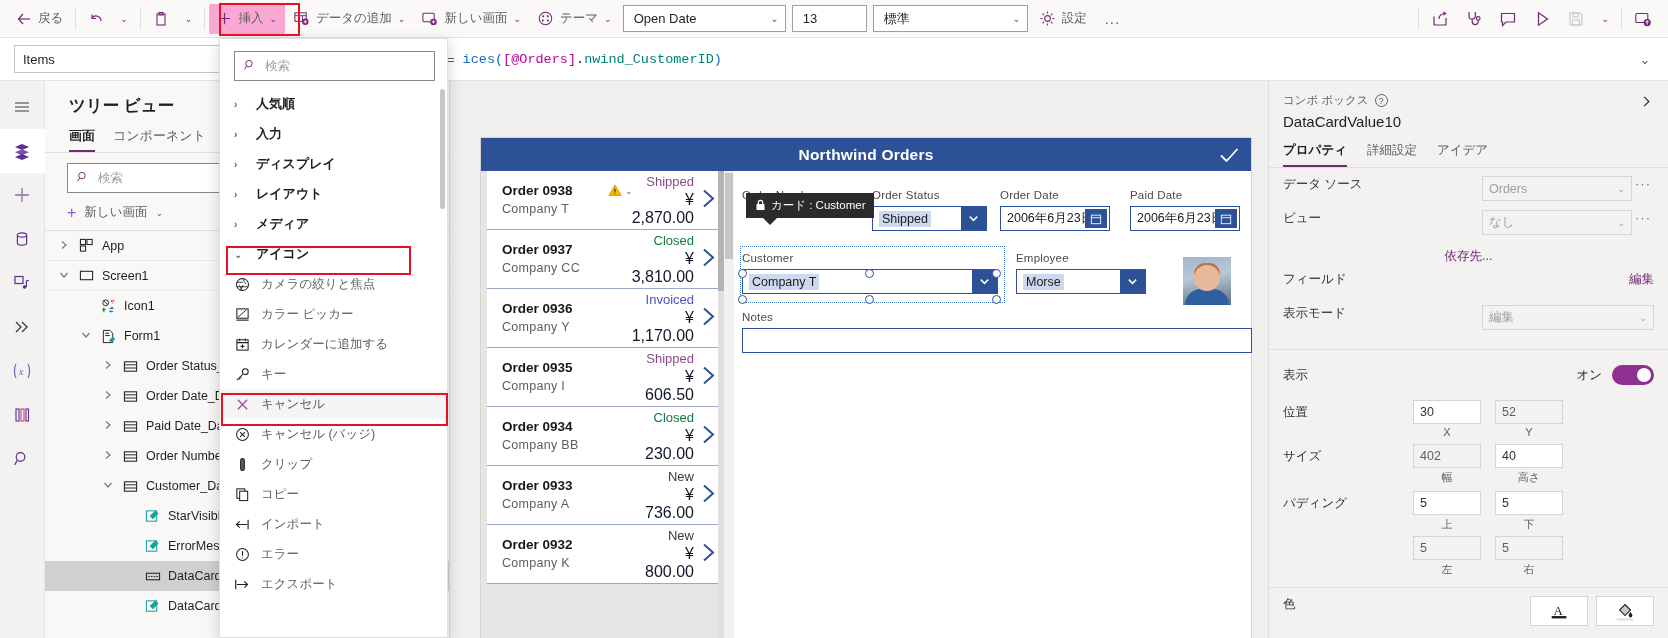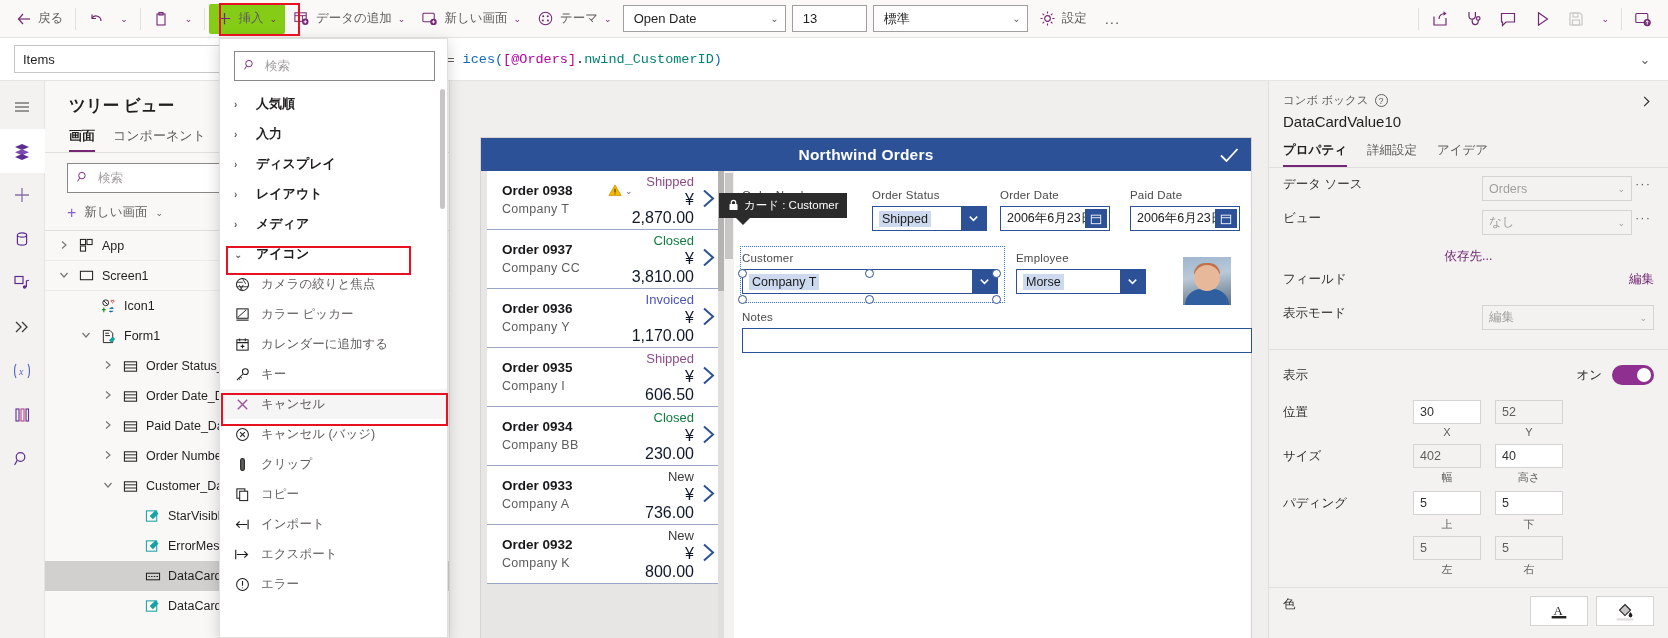--- a/index.html
+++ b/index.html
@@ -20,21 +20,21 @@
     display:flex; align-items:center; padding:0 8px;
   }
   .cbtn {
     display:flex; align-items:center; gap:6px;
     height:30px; padding:0 8px; border-radius:2px;
     color:#742774; cursor:default; white-space:nowrap;
     font-size:12.5px;
   }
   .cbtn .lbl { color:#605e5c; }
   .cbtn.insert {
-    background:#84cc16;
+    background:#f9a8d4;
   }
   .ico { display:inline-flex; align-items:center; justify-content:center; }
   .sep { width:1px; height:22px; background:#e1dfdd; margin:0 4px; }
   .chev { color:#742774; font-size:9px; }
   .combo-top {
     height:27px; border:1px solid #a19f9d; background:#fff;
     display:flex; align-items:center; padding:0 6px 0 10px;
     font-size:13px; color:#201f1e; margin:0 3px;
   }
   .combo-top .cv { flex:1; }
@@ -818,35 +818,35 @@
           <span class="fi">
             <svg width="16" height="15" viewBox="0 0 17 16">
               <path d="M14 8H3M6 4.6L2.6 8 6 11.4" stroke="#201f1e" stroke-width="1.2" fill="none"></path>
               <path d="M15 3v10" stroke="#201f1e" stroke-width="1.2"></path>
             </svg>
           </span>
           <span>インポート</span>
         </div>
         <div class="fly-item">
           <span class="fi">
+            <svg width="15" height="15" viewBox="0 0 16 16">
+              <circle cx="8" cy="8" r="6.3" stroke="#201f1e" stroke-width="1.1" fill="none"></circle>
+              <path d="M8 4.3v5M8 11.1v.9" stroke="#201f1e" stroke-width="1.2"></path>
+            </svg>
+          </span>
+          <span>エラー</span>
+        </div>
+        <div class="fly-item">
+          <span class="fi">
             <svg width="16" height="15" viewBox="0 0 17 16">
               <path d="M3 8h11M11 4.6L14.4 8 11 11.4" stroke="#201f1e" stroke-width="1.2" fill="none"></path>
               <path d="M1.8 3v10" stroke="#201f1e" stroke-width="1.2"></path>
             </svg>
           </span>
           <span>エクスポート</span>
-        </div>
-        <div class="fly-item">
-          <span class="fi">
-            <svg width="15" height="15" viewBox="0 0 16 16">
-              <circle cx="8" cy="8" r="6.3" stroke="#201f1e" stroke-width="1.1" fill="none"></circle>
-              <path d="M8 4.3v5M8 11.1v.9" stroke="#201f1e" stroke-width="1.2"></path>
-            </svg>
-          </span>
-          <span>エラー</span>
         </div>
       </div>
     <div class="fly-scroll"></div>
   </div>
   <div class="hilite" style="left:226px; top:246px; width:185px; height:29px;"></div>
   <div class="hilite" style="left:221px; top:393px; width:227px; height:33px;"></div>
 
   <div class="canvas">
     <div class="phone">
       <div class="app-header">
@@ -1048,21 +1048,21 @@
           </div>
 
           <div class="fld" style="left:18px; top:140px; width:510px;">
             <div class="lab">Notes</div>
             <div class="notes-inp"></div>
           </div>
         </div>
       </div>
     </div>
 
-    <div class="tooltip" style="left:269px; top:112px;">
+    <div class="tooltip" style="left:296px; top:112px;">
       <span>
         <svg width="11" height="12" viewBox="0 0 12 13">
             <rect x="1.6" y="5.4" width="8.8" height="6.6" rx="1" fill="#fff"></rect>
             <path d="M3.6 5.4V3.8a2.4 2.4 0 014.8 0v1.6" stroke="#fff" stroke-width="1.3" fill="none"></path>
           </svg>
       </span>
       <span>カード : Customer</span>
       <span class="tail"></span>
     </div>
   </div>

